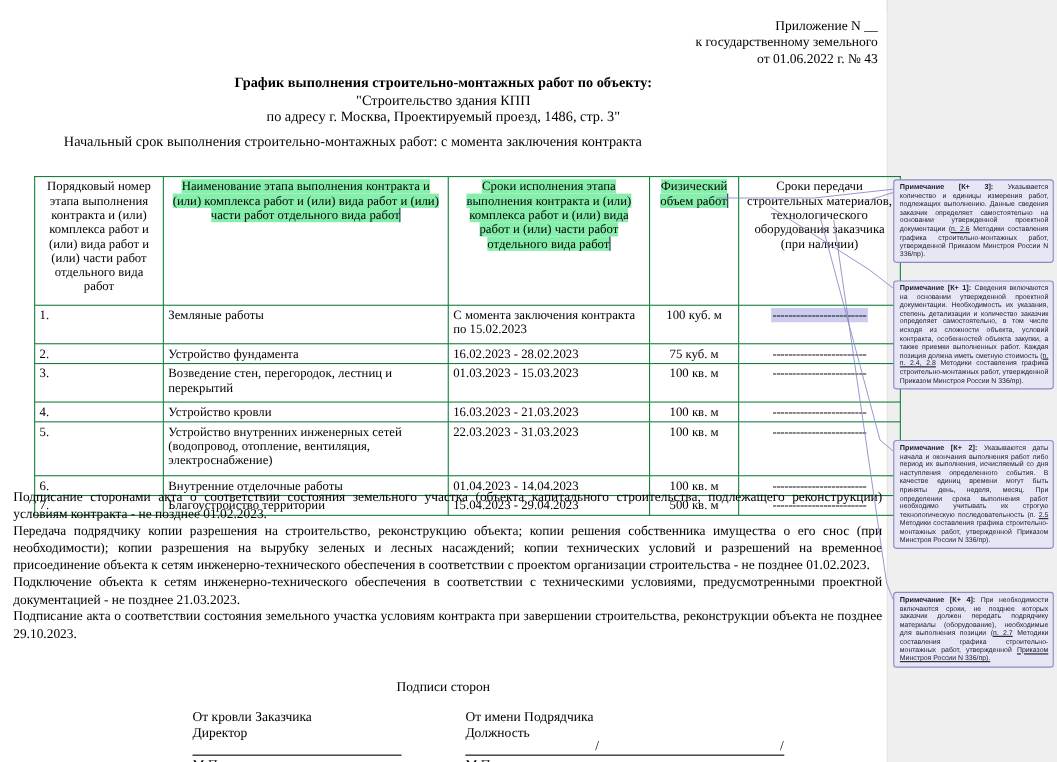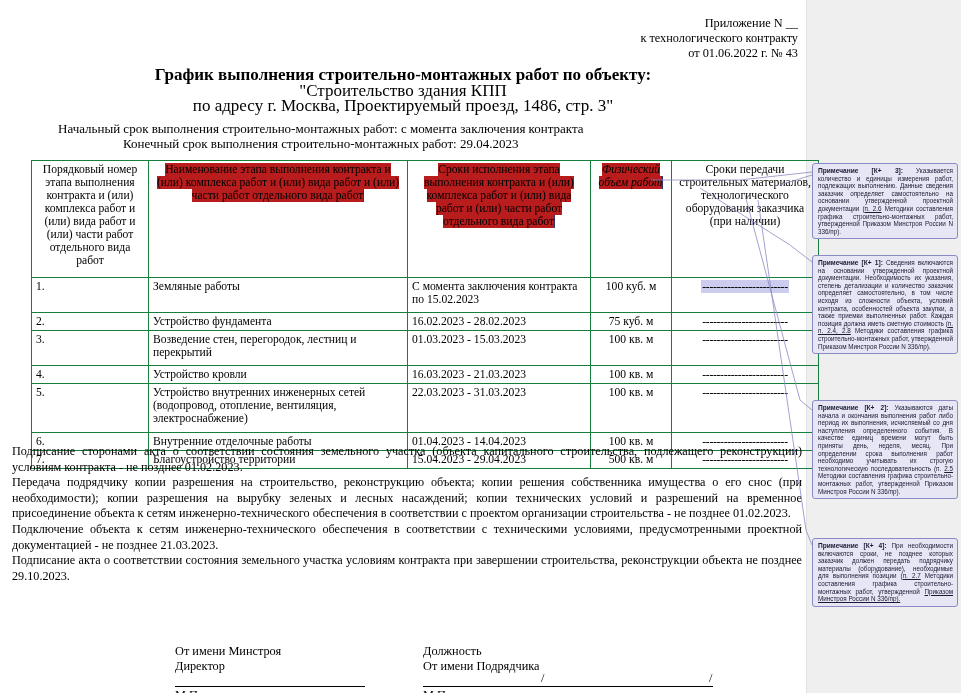--- a/index.html
+++ b/index.html
@@ -47,21 +47,21 @@
     font-size: 12.3px;
     line-height: 15px;
   }
 
   
   .title-block {
     position: absolute;
     left: 0; right: 0;
     top: 55px;
     text-align: center;
-    font-size: 17px;
+    font-size: 13px;
     line-height: 15.5px;
   }
   .title-main { font-weight: bold; }
 
   
   .terms {
     position: absolute;
     left: 58px;
     top: 110px;
     font-size: 13px;
@@ -82,29 +82,29 @@
   table.schedule td, table.schedule th {
     border: 1px solid #15803d;
     vertical-align: top;
     padding: 2px 4px 2px 4px;
     font-weight: normal;
   }
   table.schedule thead td { text-align: center; height: 112px; }
   .c1 { width: 108px; }
   .c2 { width: 250px; }
   .c3 { width: 174px; }
-  .c4 { width: 72px; font-style: italic; }
+  .c4 { width: 72px; }
   .c5 { width: 138px; }
   td.num { text-align: left; }
   td.name { text-align: left; }
   td.dates { text-align: left; }
   td.vol { text-align: center; }
   td.handover { text-align: center; letter-spacing: -0.3px; white-space: nowrap; }
   .hl {
-    background: #b91c1c;
+    background: #86efac;
   }
   .hl-caret { border-right: 1px solid #333366; }
   .hl-dash {
     background: #ccccee;
     display: inline-block;
     padding: 0 1px;
   }
   .row-tall td { height: 30px; }
   .row-tall2 td { height: 44px; }
 
@@ -188,33 +188,32 @@
 <body>
 
 <div id="page">
 
   <div id="gutter"></div>
 
   <div id="doc">
 
     <div class="appendix">
       <div>Приложение N __</div>
-      <div>к технологического контракту</div>
+      <div>к государственному земельного</div>
       <div>от 01.06.2022 г. № 43</div>
     </div>
 
     <div class="title-block">
       <div class="title-main">График выполнения строительно-монтажных работ по объекту:</div>
       <div>"Строительство здания КПП</div>
       <div>по адресу г. Москва, Проектируемый проезд, 1486, стр. 3"</div>
     </div>
 
     <div class="terms">
       <div>Начальный срок выполнения строительно-монтажных работ: с момента заключения контракта</div>
-      <div>Конечный срок выполнения строительно-монтажных работ: 29.04.2023</div>
     </div>
 
     <table class="schedule">
       <thead>
         <tr>
           <td class="c1">Порядковый номер этапа выполнения контракта и (или) комплекса работ и (или) вида работ и (или) части работ отдельного вида работ</td>
           <td class="c2">
             <span class="hl hl-caret">Наименование этапа выполнения контракта и (или) комплекса работ и (или) вида работ и (или) части работ отдельного вида работ</span>
           </td>
           <td class="c3">
@@ -281,30 +280,31 @@
       </tbody>
     </table>
 
     <div class="paras">
       <p>Подписание сторонами акта о соответствии состояния земельного участка (объекта капитального строительства, подлежащего реконструкции) условиям контракта - не позднее 01.02.2023.</p>
       <p>Передача подрядчику копии разрешения на строительство, реконструкцию объекта; копии решения собственника имущества о его снос (при необходимости); копии разрешения на вырубку зеленых и лесных насаждений; копии технических условий и разрешений на временное присоединение объекта к сетям инженерно-технического обеспечения в соответствии с проектом организации строительства - не позднее 01.02.2023.</p>
       <p>Подключение объекта к сетям инженерно-технического обеспечения в соответствии с техническими условиями, предусмотренными проектной документацией - не позднее 21.03.2023.</p>
       <p>Подписание акта о соответствии состояния земельного участка условиям контракта при завершении строительства, реконструкции объекта не позднее 29.10.2023.</p>
     </div>
 
+    <div class="sig-title">Подписи сторон</div>
     <div class="sig-wrap">
       <div class="sig-col">
-        <div>От имени Минстроя</div>
+        <div>От кровли Заказчика</div>
         <div>Директор</div>
         <div class="sig-line"></div>
         <div class="mp">М.П.</div>
       </div>
       <div class="sig-col right">
+        <div>От имени Подрядчика</div>
         <div>Должность</div>
-        <div>От имени Подрядчика</div>
         <div class="sig-line wide">
           <span class="slash1">/</span>
           <span class="slash2">/</span>
         </div>
         <div class="mp">М.П.</div>
       </div>
     </div>
 
   </div>
 

